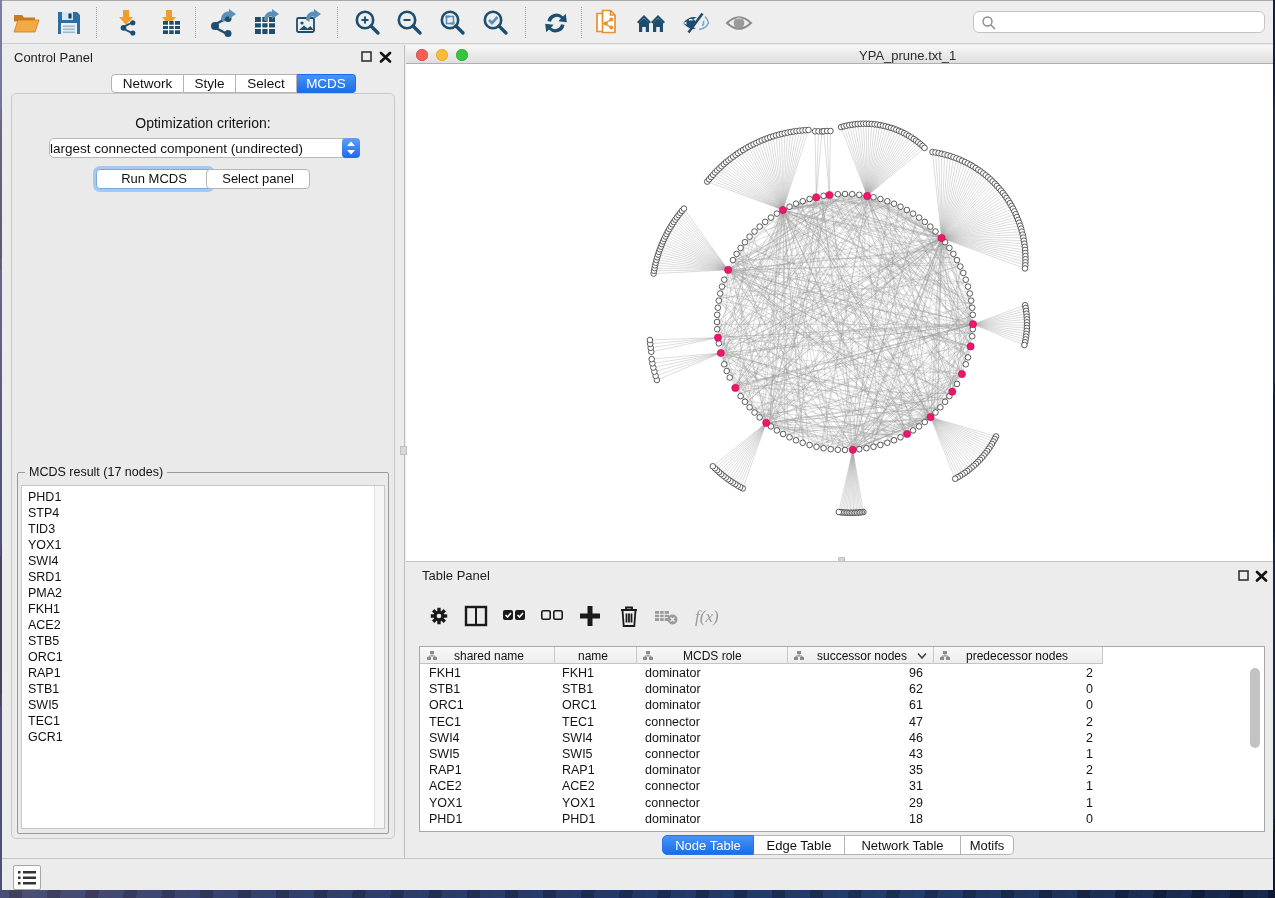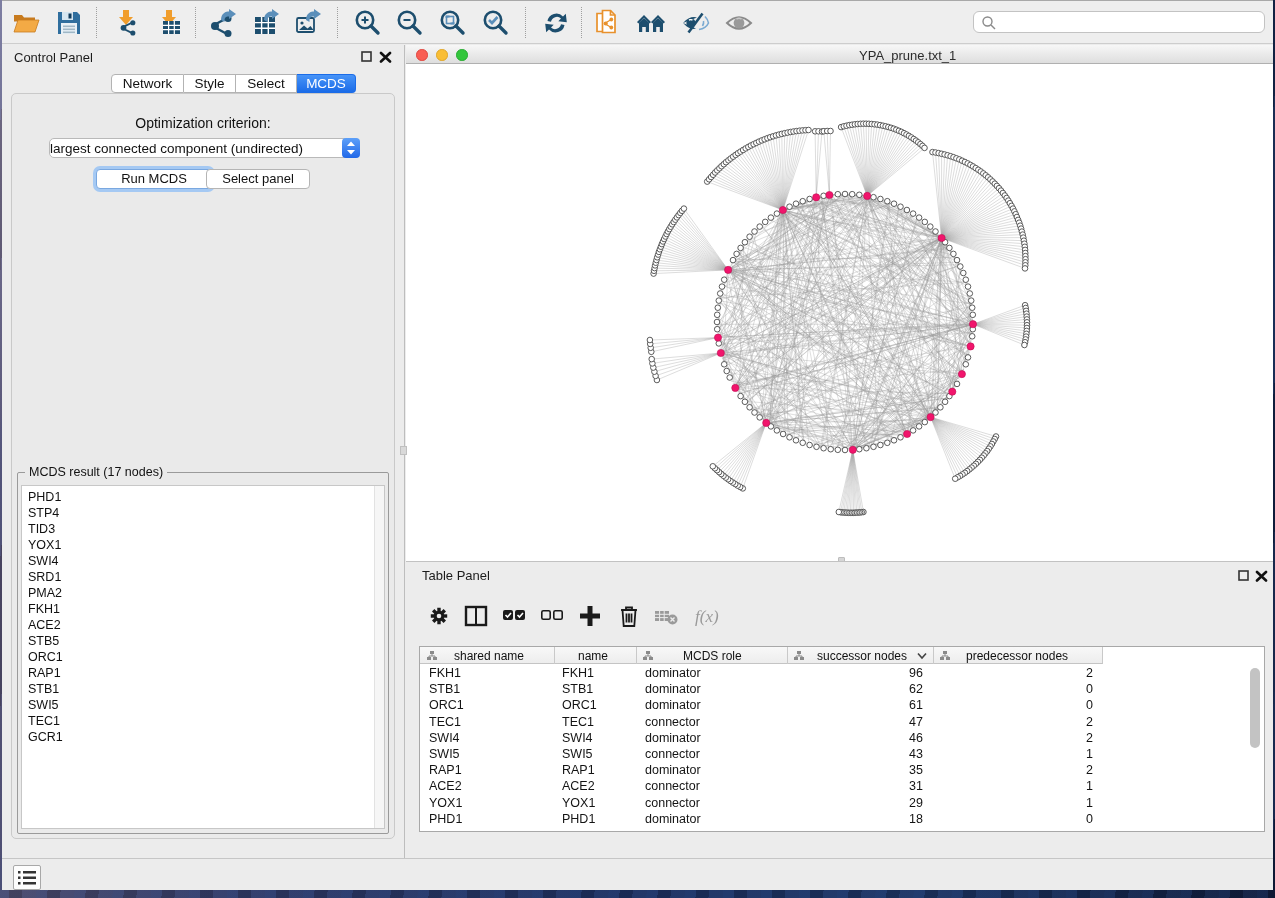--- a/index.html
+++ b/index.html
@@ -793,20 +793,26 @@
           <div class="trow">
             <span class="c1">PHD1</span>
             <span class="c2">PHD1</span>
             <span class="c3">dominator</span>
             <span class="c4">18</span>
             <span class="c5">0</span>
           </div>
         </div>
       <div id="tsb"></div>
     </div>
+    <div id="ttabs">
+      <div class="sel" style="width:92px">Node Table</div>
+        <div style="width:91px">Edge Table</div>
+      <div style="width:116px">Network Table</div>
+        <div style="width:53px">Motifs</div>
+    </div>
   </div>
   <div id="statusbar">
     <div id="listbtn">
         <svg width="18" height="16" viewBox="0 0 18 16" style="position:absolute;left:4px;top:4px">
       <g fill="#333">
             <rect x="0" y="1" width="2.5" height="2.5"></rect>
             <rect x="0" y="6.5" width="2.5" height="2.5"></rect>
             <rect x="0" y="12" width="2.5" height="2.5"></rect>
       <rect x="5" y="1" width="13" height="2.5"></rect>
             <rect x="5" y="6.5" width="13" height="2.5"></rect>

